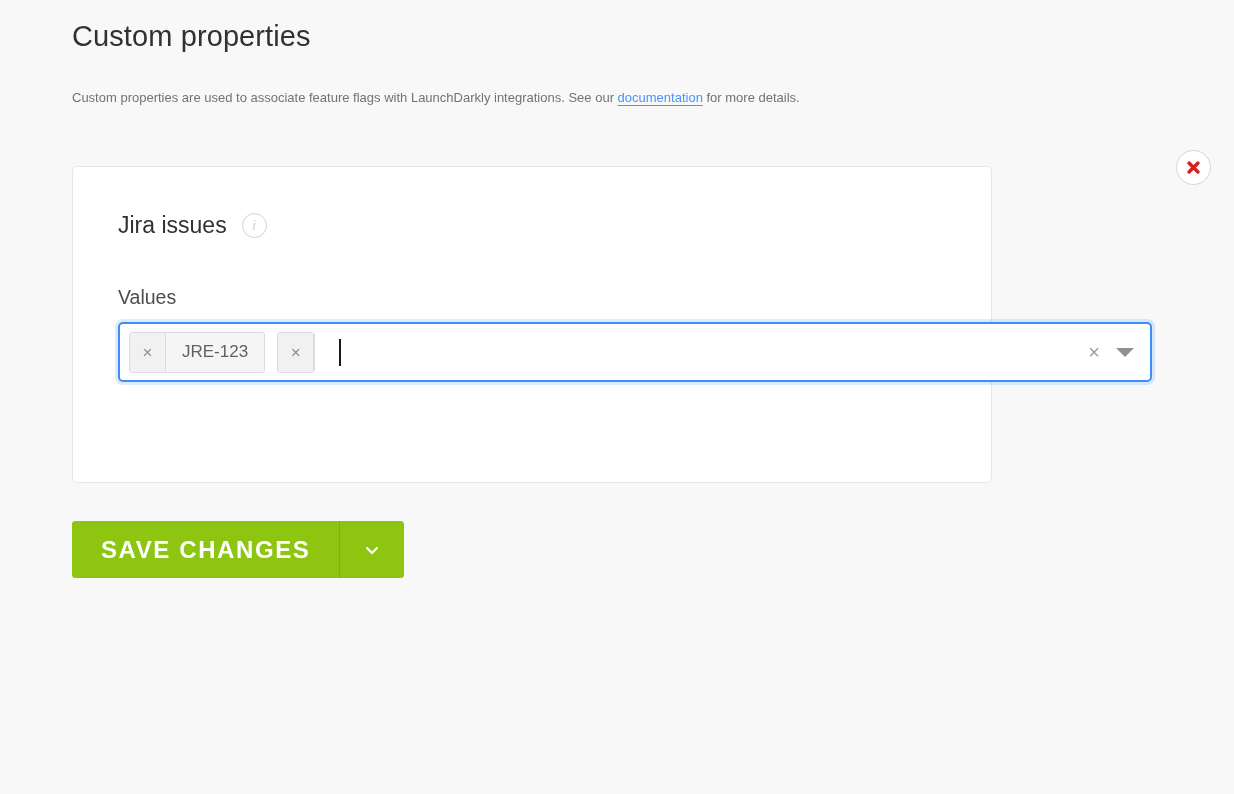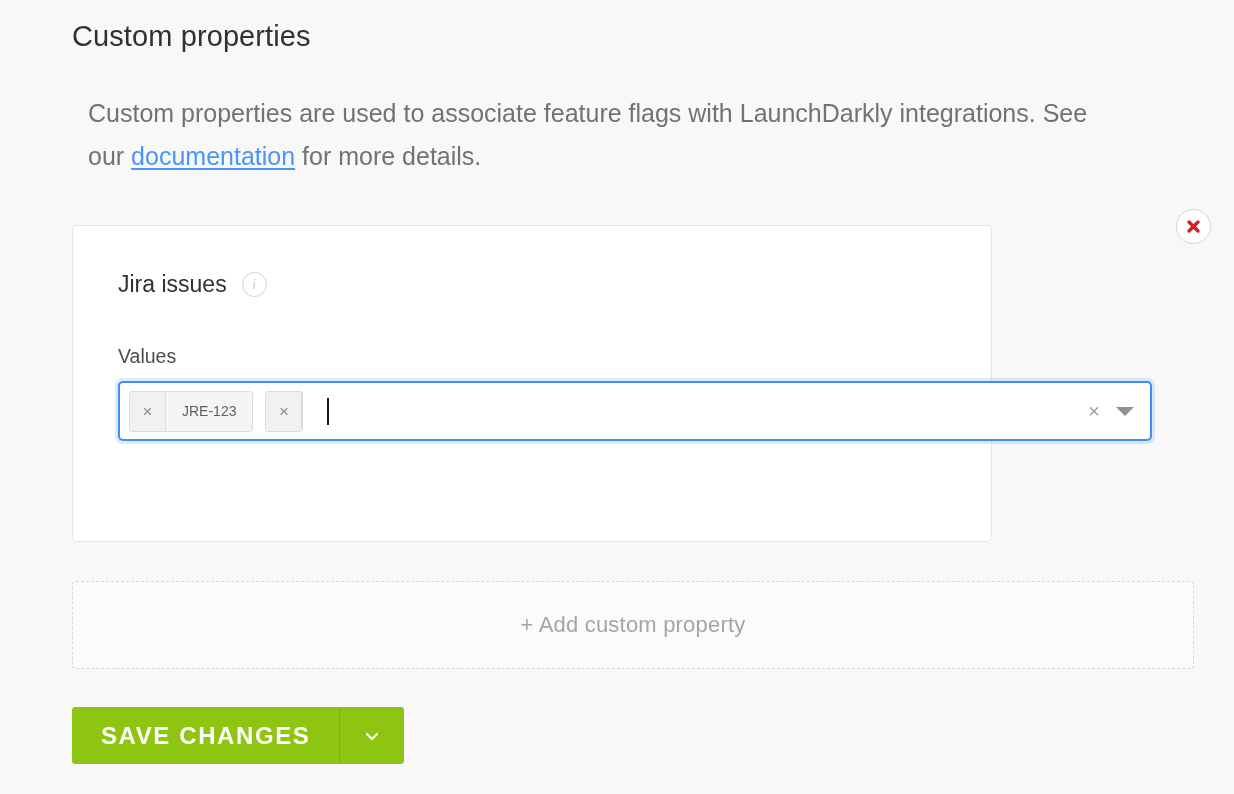--- a/index.html
+++ b/index.html
@@ -28,23 +28,23 @@
     margin: 0;
     padding-top: 14px;
     font-size: 29px;
     font-weight: 400;
     letter-spacing: 0.1px;
     color: #2f3133;
     line-height: 44px;
   }
 
   .page-desc {
-    margin: 16px;
+    margin: 0;
     padding-top: 18px;
-    font-size: 25px;
+    font-size: 13px;
     line-height: 43px;
     color: #6f7377;
     max-width: 1010px;
   }
 
   .doc-link {
     color: #4b94f8;
     text-decoration: underline;
     text-underline-offset: 3px;
     cursor: pointer;
@@ -166,21 +166,21 @@
     font-size: 17px;
     line-height: 1;
     cursor: pointer;
     background: #f1f1f1;
   }
 
   .tag-label {
     display: flex;
     align-items: center;
     padding: 0 16px;
-    font-size: 14px;
+    font-size: 17px;
     color: #5d6164;
     background: #f5f5f5;
     white-space: nowrap;
   }
 
   .caret {
     display: inline-block;
     width: 2px;
     height: 27px;
     background: #17181a;
@@ -314,21 +314,20 @@
     </div>
 
     <div class="card-remove">
       <svg width="17" height="17" viewBox="0 0 17 17">
         <path d="M4 4 L13 13 M13 4 L4 13" stroke="#d32020" stroke-width="3.4" stroke-linecap="round"></path>
       </svg>
     </div>
 
   </div>
 
-  <div class="add-prop">+ Add custom property</div>
 
   <div class="save-row">
     <div class="save-btn">
       <span class="save-main">Save changes</span>
       <span class="save-toggle">
         <svg width="20" height="20" viewBox="0 0 20 20">
           <path d="M5 8 L10 13 L15 8" fill="none" stroke="#ffffff" stroke-width="2.2" stroke-linecap="round" stroke-linejoin="round"></path>
         </svg>
       </span>
     </div>

